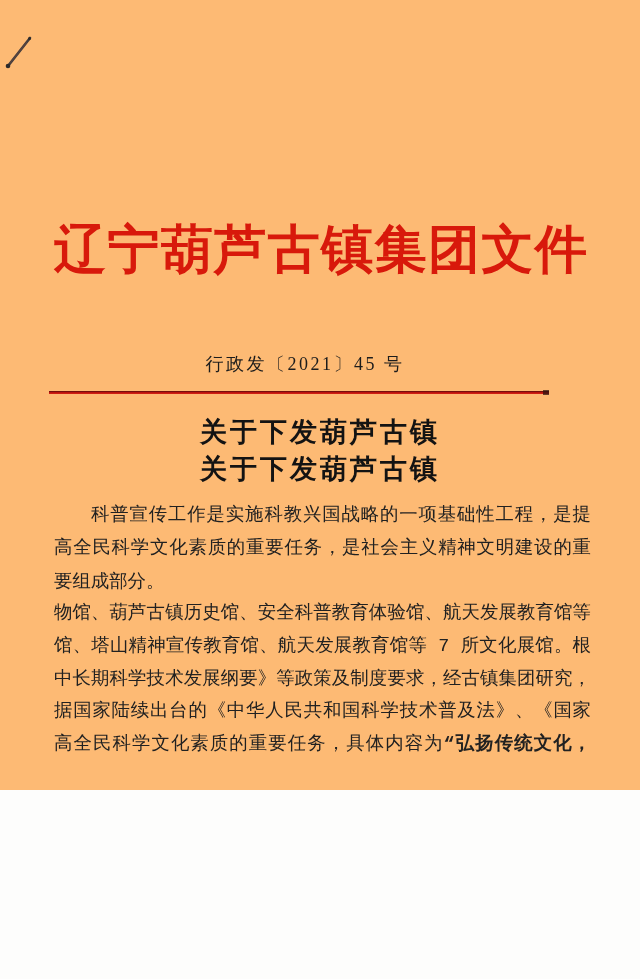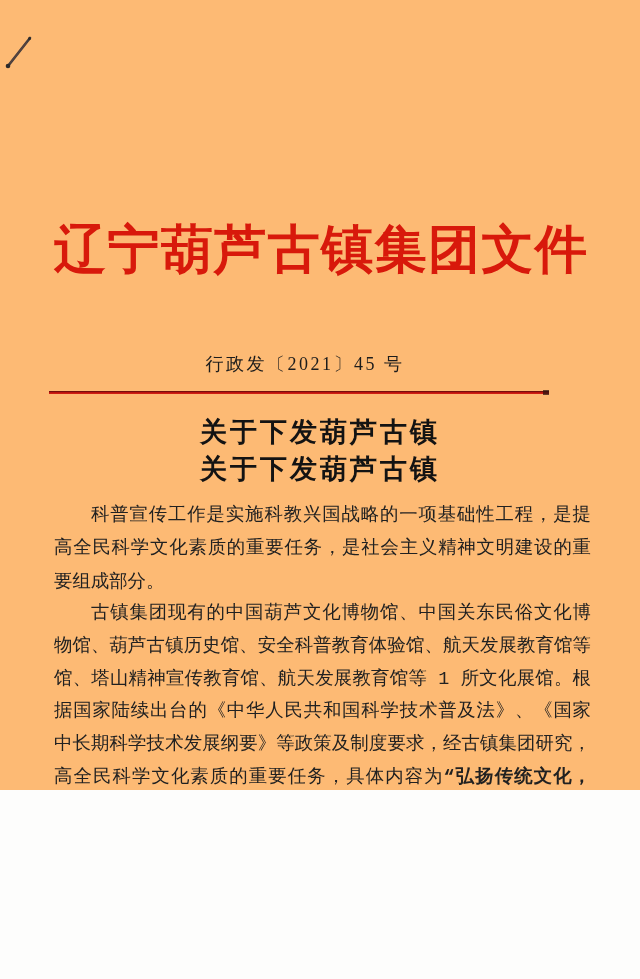--- a/index.html
+++ b/index.html
@@ -133,25 +133,24 @@
 
   <div class="title">
     <div>关于下发葫芦古镇</div>
     <div>关于下发葫芦古镇</div>
   </div>
 
   <div class="bodytext" id="body-lines">
       <div class="bline j ind"><span>科普宣传工作是实施科教兴国战略的一项基础性工程，是提</span></div>
       <div class="bline j"><span>高全民科学文化素质的重要任务，是社会主义精神文明建设的重</span></div>
       <div class="bline"><span>要组成部分。</span></div>
-      <div class="bline j ind"><span>古镇集团现有的中国葫芦文化博物馆、中国关东民俗文化博</span></div>
       <div class="bline j"><span>物馆、葫芦古镇历史馆、安全科普教育体验馆、航天发展教育馆等</span></div>
-      <div class="bline j"><span>馆、塔山精神宣传教育馆、航天发展教育馆等 1 所文化展馆。根</span></div>
+      <div class="bline j"><span>馆、塔山精神宣传教育馆、航天发展教育馆等 7 所文化展馆。根</span></div>
+      <div class="bline j"><span>中长期科学技术发展纲要》等政策及制度要求，经古镇集团研究，</span></div>
       <div class="bline j"><span>据国家陆续出台的《中华人民共和国科学技术普及法》、《国家</span></div>
-      <div class="bline j"><span>中长期科学技术发展纲要》等政策及制度要求，经古镇集团研究，</span></div>
       <div class="bline j"><span>高全民科学文化素质的重要任务，具体内容为</span><span class="b">“弘扬传统文化，</span></div>
     </div>
 
   <div class="smudge s1"></div>
   <div class="smudge s2"></div>
   <div class="speck"></div>
 
 </div>
 
 </body></html>

